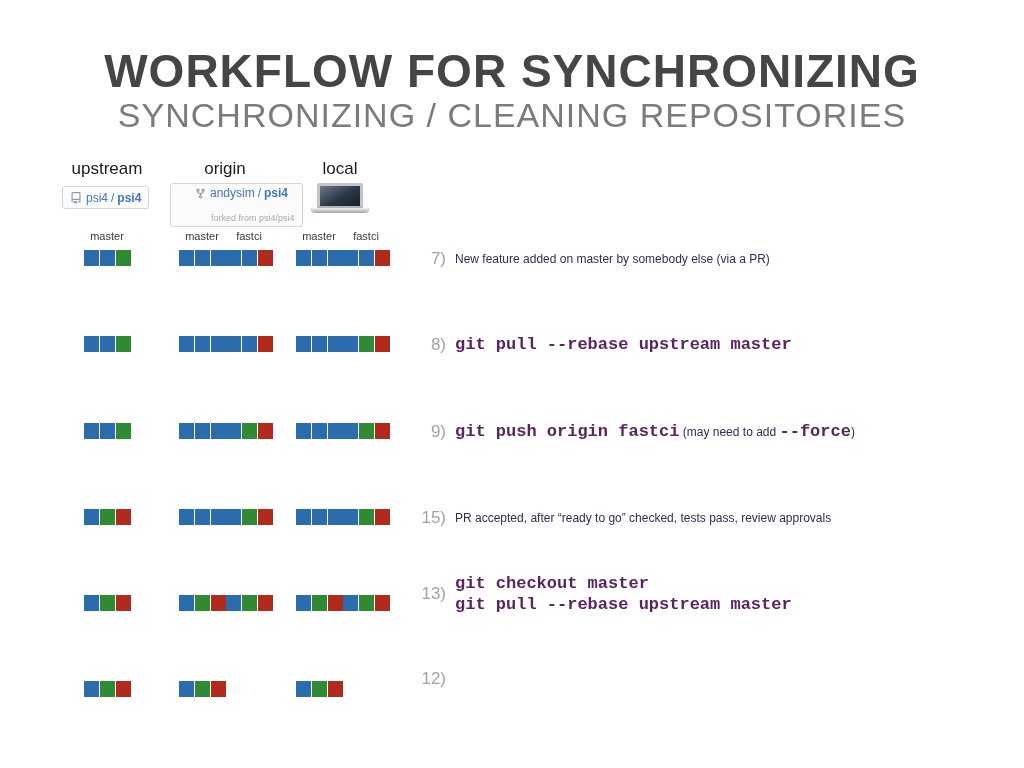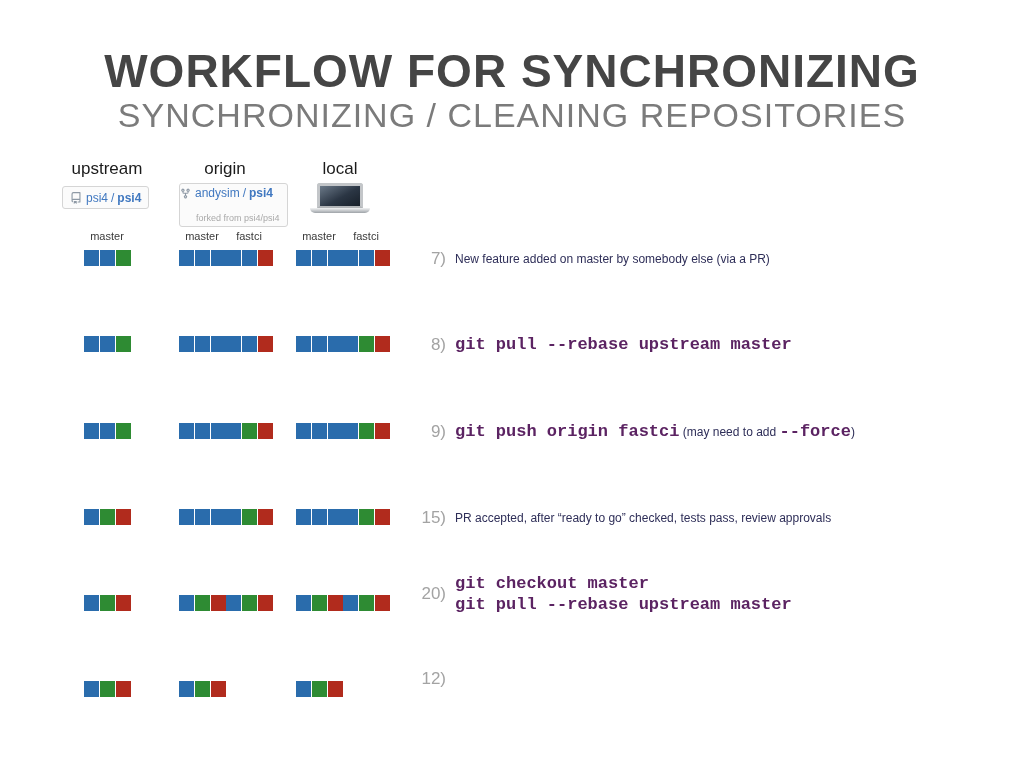--- a/index.html
+++ b/index.html
@@ -12,21 +12,21 @@
   .subtitle { position:absolute; top:96px; left:0; width:1024px; text-align:center;
               font-size:34px; font-weight:normal; letter-spacing:1px; color:#7b7b7b; }
 
   .col-header { position:absolute; top:159px; transform:translateX(-50%);
                 font-size:17px; color:#1b1b1b; white-space:nowrap; }
   #hdr-upstream { left:107px; } #hdr-origin { left:225px; } #hdr-local { left:340px;text-align:right; }
 
   .repo-badge { position:absolute; border:1px solid #d5d5d5; background:#fbfbfb;
                 border-radius:3px; font-size:12px; color:#4078c0; }
   #badge-upstream { left:62px; top:186px; height:23px; display:flex; align-items:center; padding:0 7px; }
-  #badge-origin { left:179px; top:183px; padding:2px 7px 3px 0; }
+  #badge-origin { left:170px; top:183px; padding:2px 7px 3px 24px; }
   .badge-line1 { display:flex; align-items:center; }
   .badge-icon { margin-right:4px; flex:none; }
   .badge-sep { margin:0 3px; color:#4078c0; }
   .badge-name { font-weight:bold; color:#4078c0; }
   .badge-sub { font-size:9px; color:#a9a9a9; padding-left:16px; margin-top:13px; white-space:nowrap; }
 
   .laptop { position:absolute; left:340px; top:183px; transform:translateX(-50%); width:60px; }
   .laptop-screen { width:46px; height:25px; margin:0 auto;
                    background:linear-gradient(150deg,#6b7988 0%,#2b3644 55%,#18202a 100%);
                    border:3px solid #c3c6c9; border-bottom:2px solid #b2b5b8;
@@ -237,21 +237,21 @@
         <span class="commit" style="background: rgb(42, 108, 172);"></span>
         <span class="commit" style="background: rgb(46, 139, 51);"></span>
         <span class="commit" style="background: rgb(177, 43, 29);"></span>
       </div>
       <div class="block-group" style="left: 342.5px; top: 595px;">
         <span class="commit" style="background: rgb(42, 108, 172);"></span>
         <span class="commit" style="background: rgb(46, 139, 51);"></span>
         <span class="commit" style="background: rgb(177, 43, 29);"></span>
       </div>
       <div class="step" style="top: 573px;">
-        <span class="step-num">20)</span>
+        <span class="step-num">13)</span>
         <div class="step-lines">
           <div class="step-line"><span class="t-code">git checkout master</span></div>
           <div class="step-line"><span class="t-code">git pull --rebase upstream master</span></div>
         </div>
       </div>
       <div class="block-group" style="left: 83.5px; top: 681px;">
         <span class="commit" style="background: rgb(42, 108, 172);"></span>
         <span class="commit" style="background: rgb(46, 139, 51);"></span>
         <span class="commit" style="background: rgb(177, 43, 29);"></span>
       </div>

